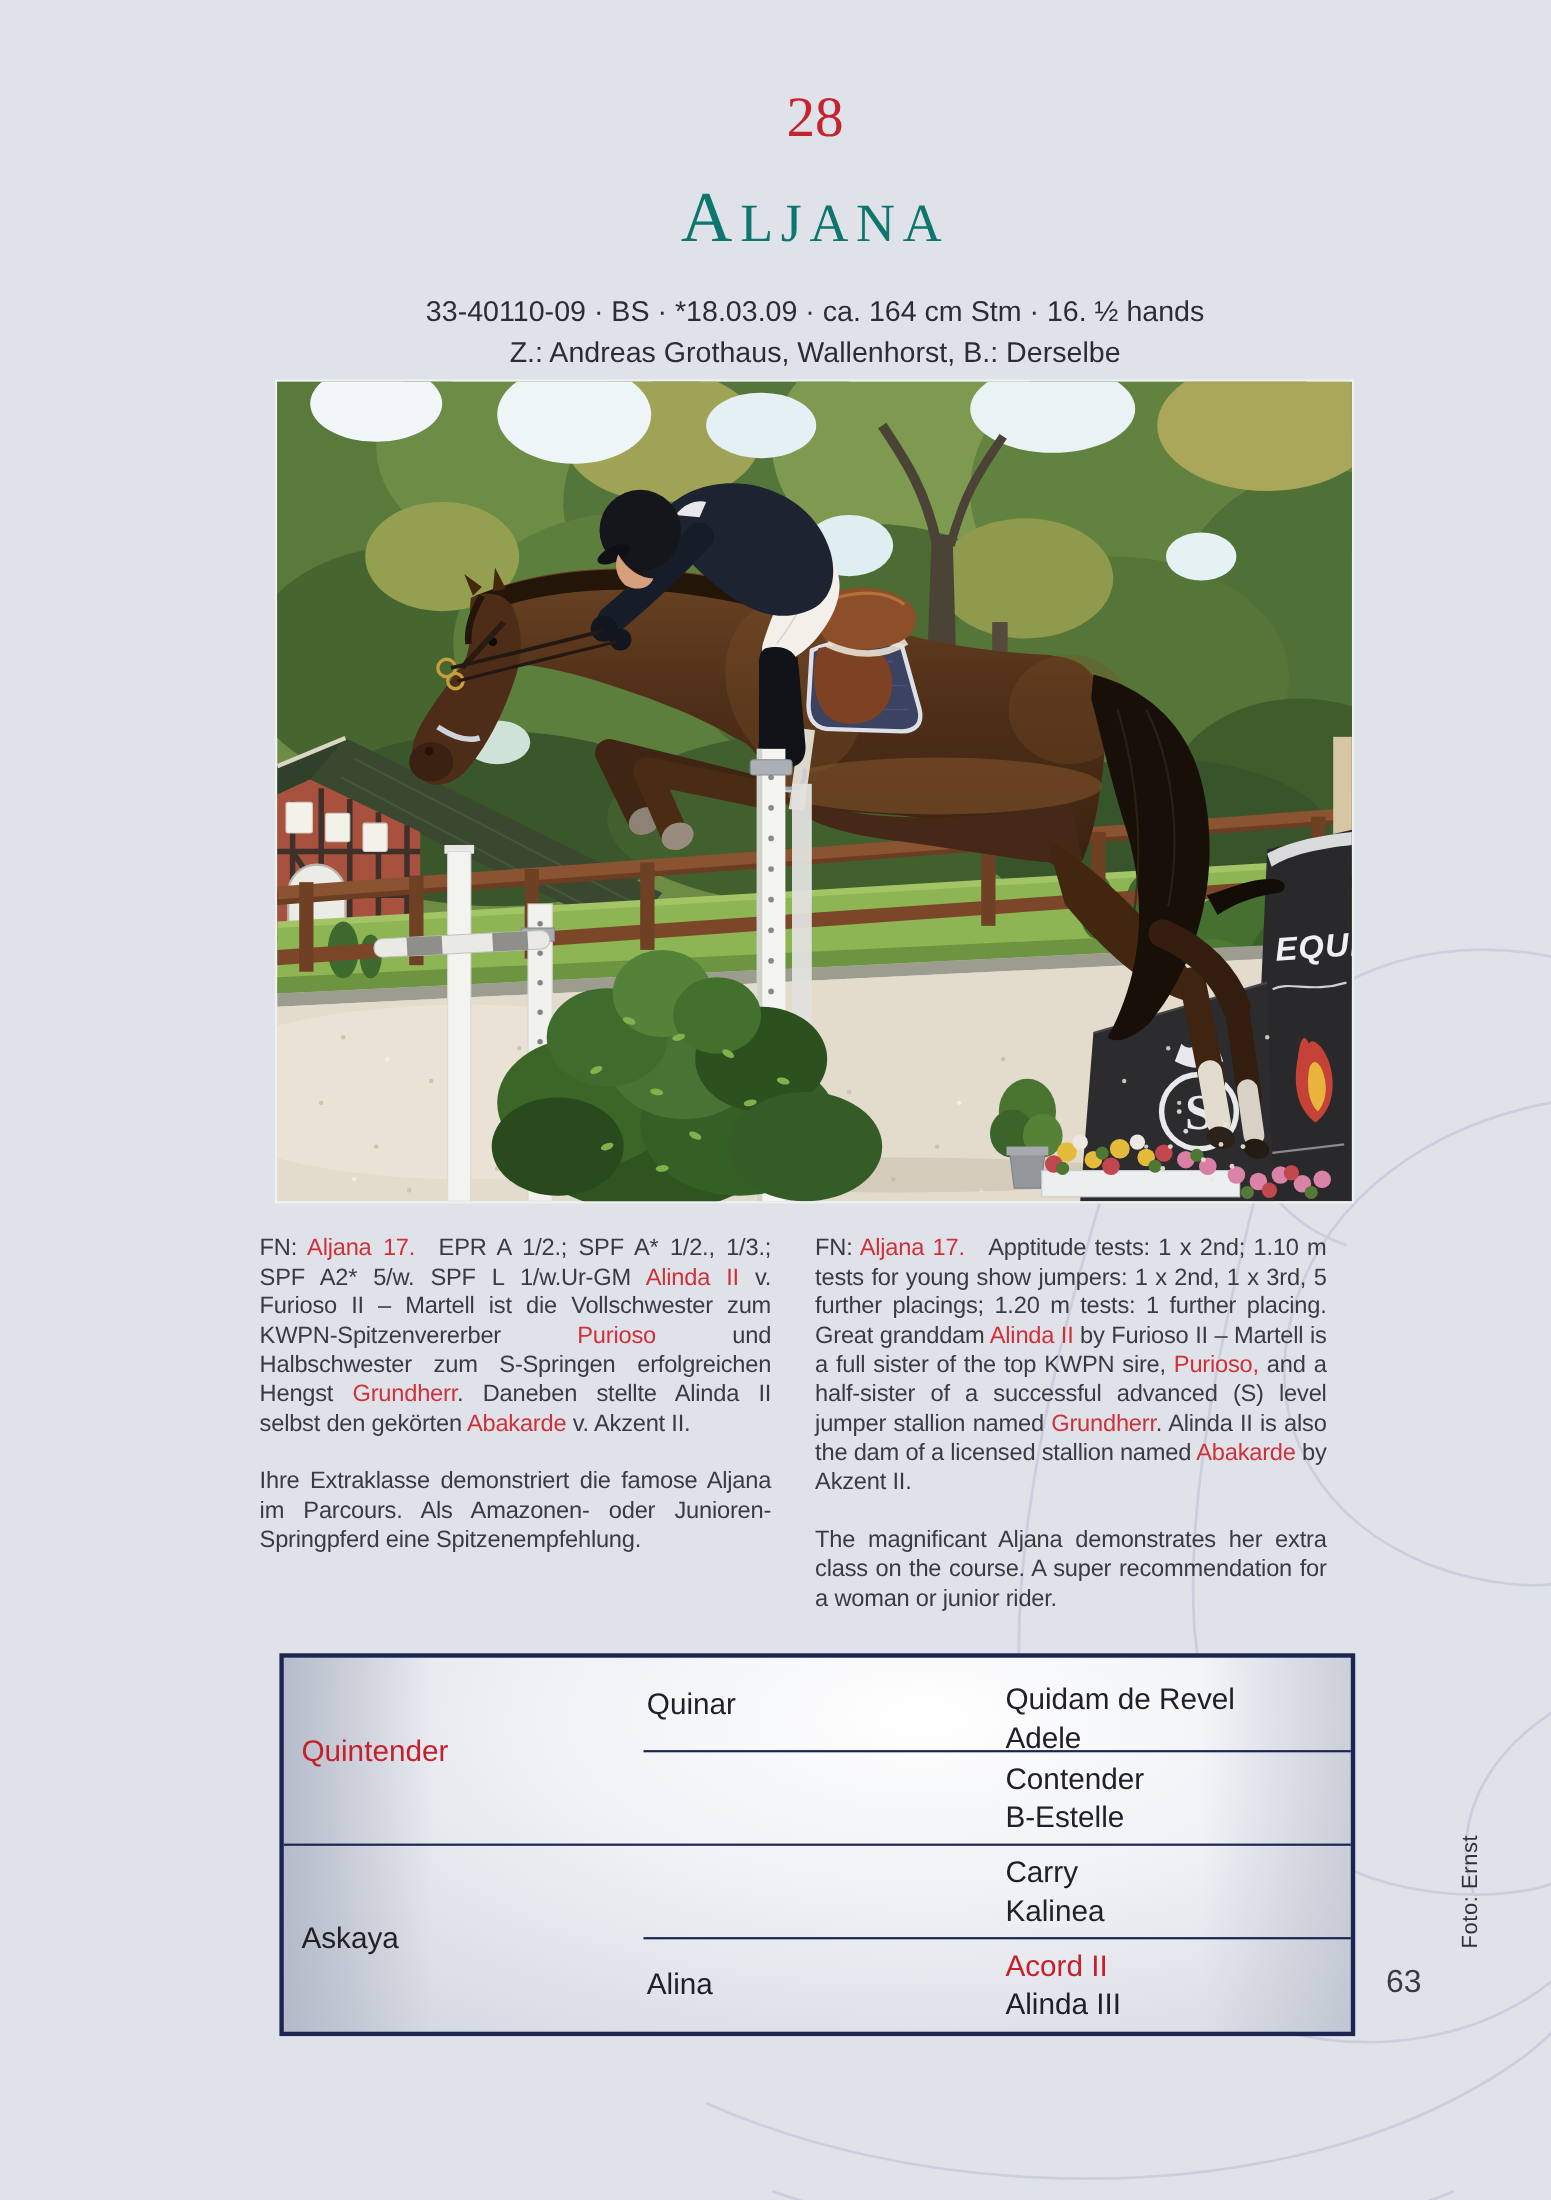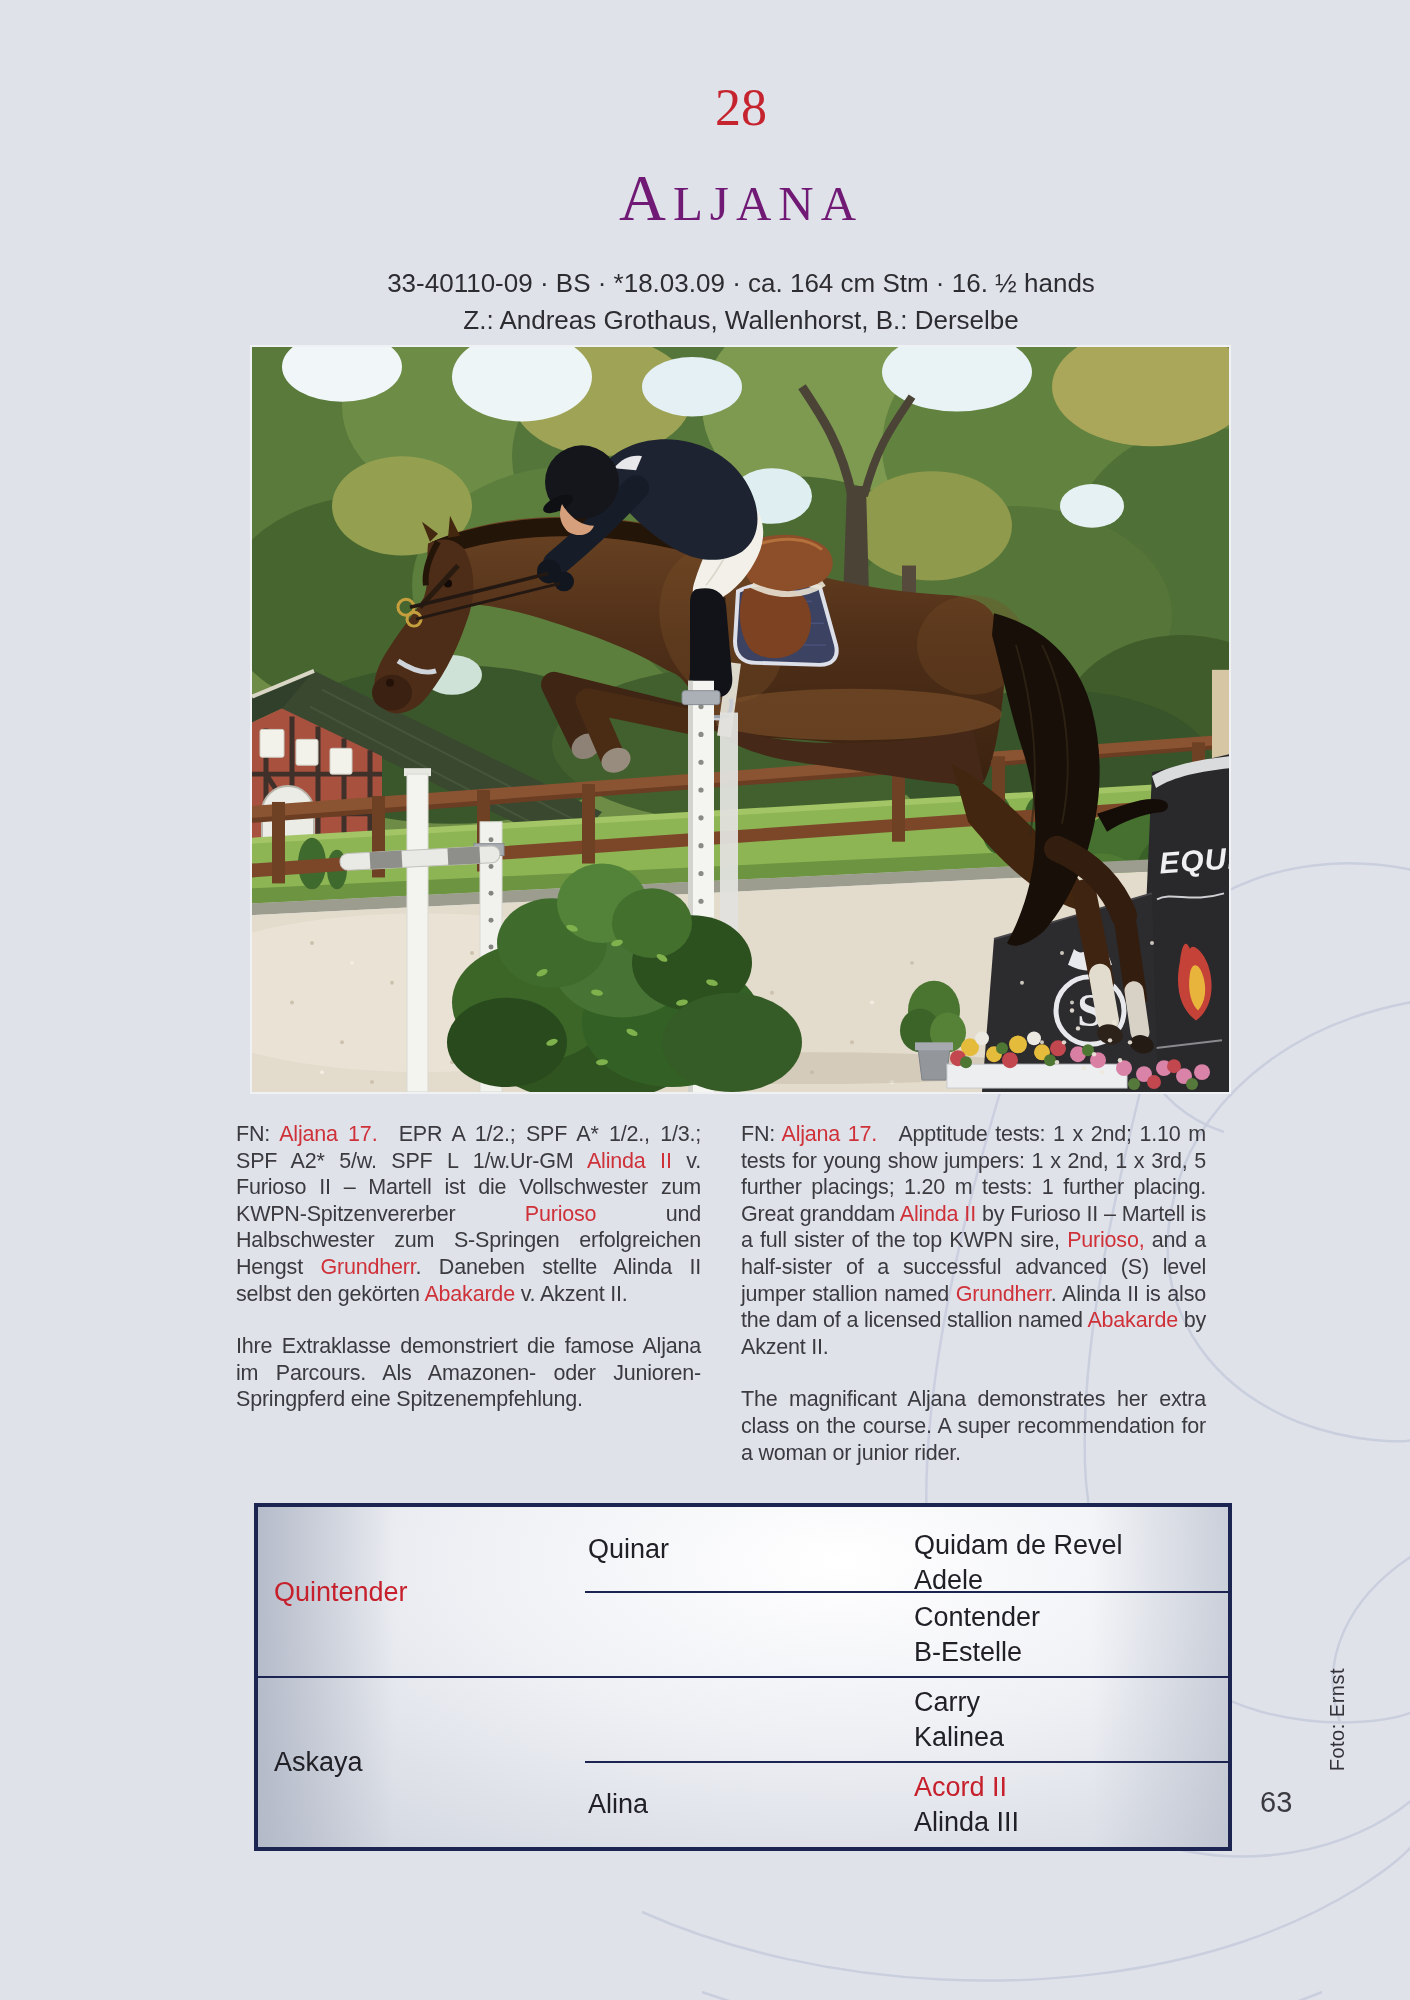--- a/index.html
+++ b/index.html
@@ -4,21 +4,21 @@
 <style>
   html,body{margin:0;padding:0;}
   body{background:#e2e4ec;}
   .page{position:relative;width:1410px;height:2000px;background:#e0e2ea;overflow:hidden;
         font-family:"Liberation Sans",sans-serif;}
   .watermark{position:absolute;left:0;top:0;z-index:0;}
   .content{position:absolute;left:0;top:0;width:100%;height:100%;z-index:1;margin-left:12px;}
 
   .center-head{position:absolute;left:240px;width:978px;text-align:center;}
   .lot{top:82px;font-family:"Liberation Serif",serif;font-size:52px;line-height:1;color:#c5242f;}
-  .title{top:166px;font-family:"Liberation Serif",serif;color:#701a75;letter-spacing:7px;line-height:1;}
+  .title{top:166px;font-family:"Liberation Serif",serif;color:#0f766e;letter-spacing:7px;line-height:1;}
   .title .cap{font-size:65px;}
   .title .rest{font-size:49px;}
   .sub1{top:268px;}
   .sub2{top:305px;}
   .sub{font-size:26px;color:#2c2c31;letter-spacing:0;}
 
   .photo{position:absolute;left:240px;top:347px;width:977px;height:745px;
          box-shadow:0 0 0 2px #f0f1f5;background:#cfe0d8;}
   .photo svg{display:block;}
 

